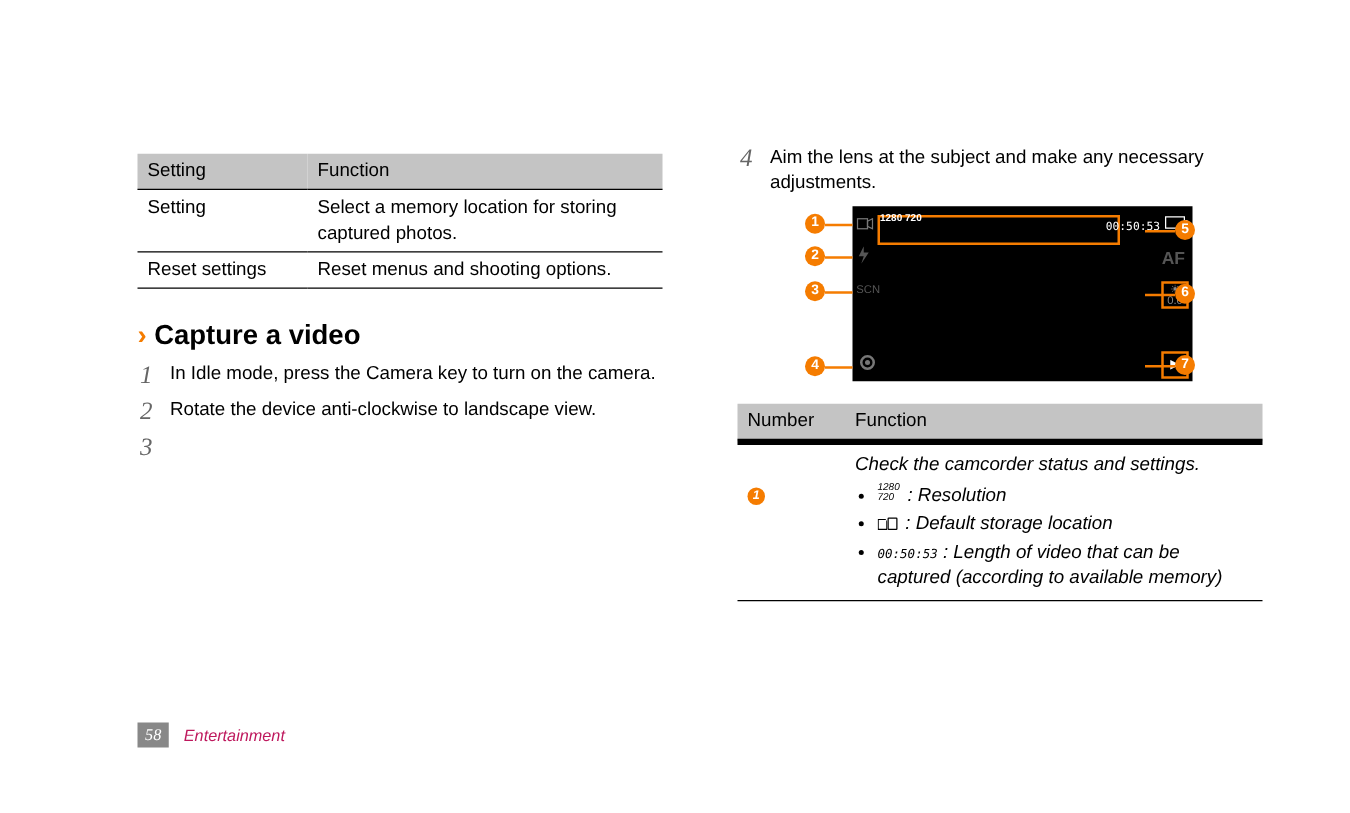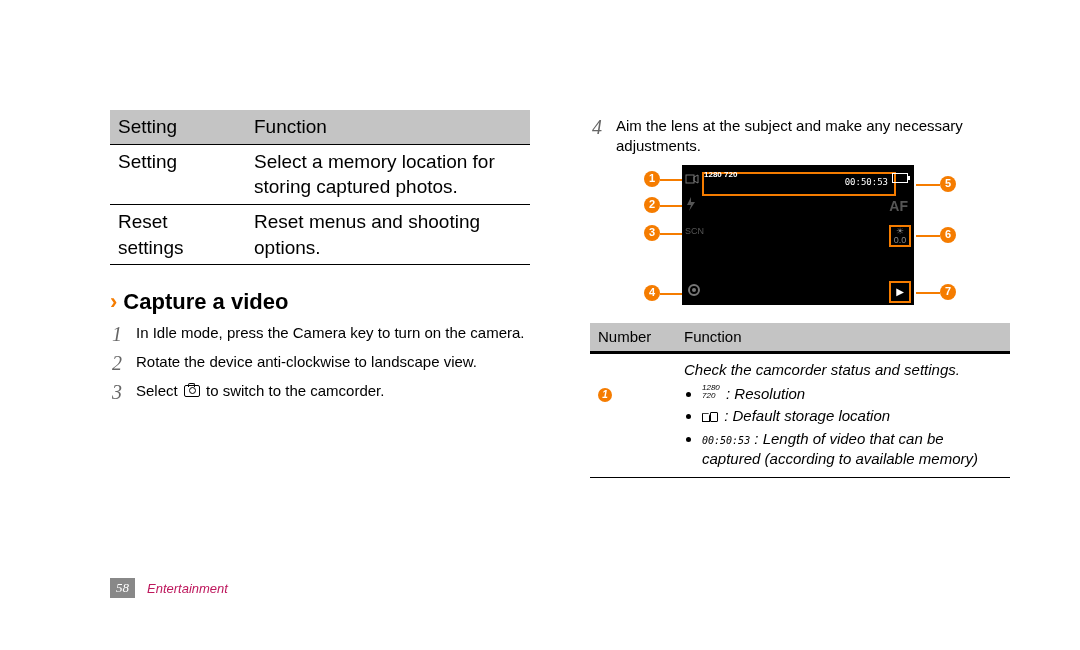--- a/index.html
+++ b/index.html
@@ -20,21 +20,22 @@
   }
   .col {
     flex: 1;
     font-size: 15px;
     line-height: 1.35;
   }
   
   table.settings {
     width: 100%;
     border-collapse: collapse;
-    font-size: 19px;
+    font-size: 15px;
+    margin-top: 13px;
   }
   table.settings th {
     background: #c4c4c4;
     text-align: left;
     font-weight: 400;
     padding: 4px 8px;
     border-bottom: 1px solid #000;
   }
   table.settings td {
     padding: 4px 8px;
@@ -104,21 +105,21 @@
   
   .diagram {
     position: relative;
     width: 340px;
     height: 150px;
     margin: 8px auto 6px auto;
   }
   .diagram .lcd {
     position: absolute;
     left: 52px; top: 0;
-    width: 232px; height: 140px;
+    width: 272px; height: 140px;
     background: #000;
   }
   .lcd .top-strip{
     position:absolute; left:20px; top:7px; width:190px; height:20px;
     border:2px solid #f57c00;
   }
   .lcd .res-badge{
     position:absolute; left:22px; top:6px;
     color:#fff; font-size:8px; font-weight:700; line-height:8px;
   }
@@ -179,21 +180,21 @@
   }
   
   table.nft {
     width: 100%;
     border-collapse: collapse;
     font-size: 15px;
     margin-top: 8px;
   }
   table.nft th{
     background:#c4c4c4; font-weight:400; text-align:left;
-    padding:4px 8px; border-bottom:3px solid #000000;
+    padding:4px 8px; border-bottom:5px solid #000000;
   }
   table.nft td{
     padding:6px 8px; border-bottom:1px solid #000; vertical-align:top;font-style:italic;
   }
   table.nft td.numcell{ width:70px; text-align:left;}
   .inline-badge{
     display:inline-flex; width:14px; height:14px; border-radius:50%;
     background:#f57c00; color:#fff; font-size:10px; font-weight:700;
     align-items:center; justify-content:center; margin-top:28px;
   }
@@ -262,23 +263,20 @@
       <div class="step">
         <div class="step-num">1</div>
         <div class="step-text">In Idle mode, press the Camera key to turn on the camera.</div>
       </div>
       <div class="step">
         <div class="step-num">2</div>
         <div class="step-text">Rotate the device anti-clockwise to landscape view.</div>
       </div>
       <div class="step">
         <div class="step-num">3</div>
-        <div class="step-text">
-          <span>Select </span><span class="camera-glyph"></span><span> to switch to the camcorder.</span>
-        </div>
       </div>
     </div>
   </div>
 
   <div class="col">
     <div class="step">
       <div class="step-num">4</div>
       <div class="step-text">Aim the lens at the subject and make any necessary adjustments.</div>
     </div>
 

